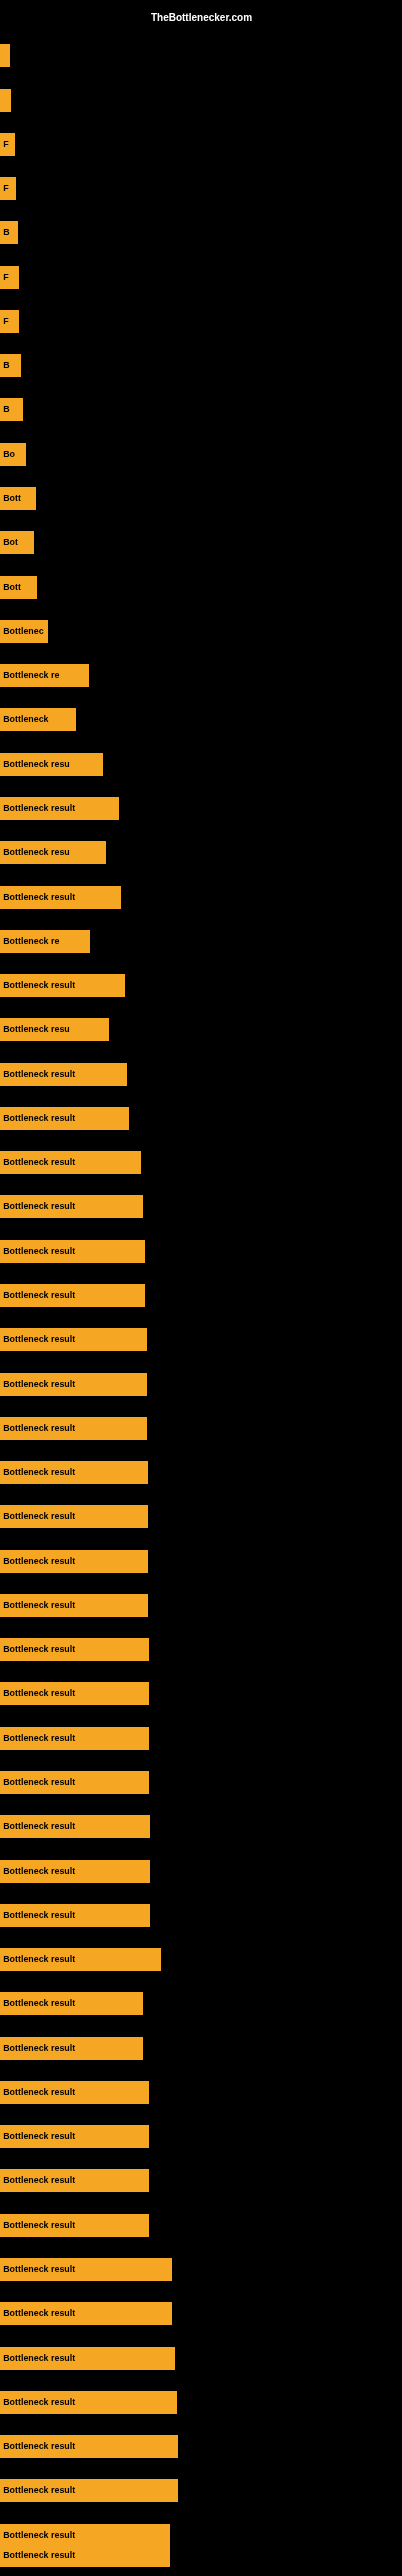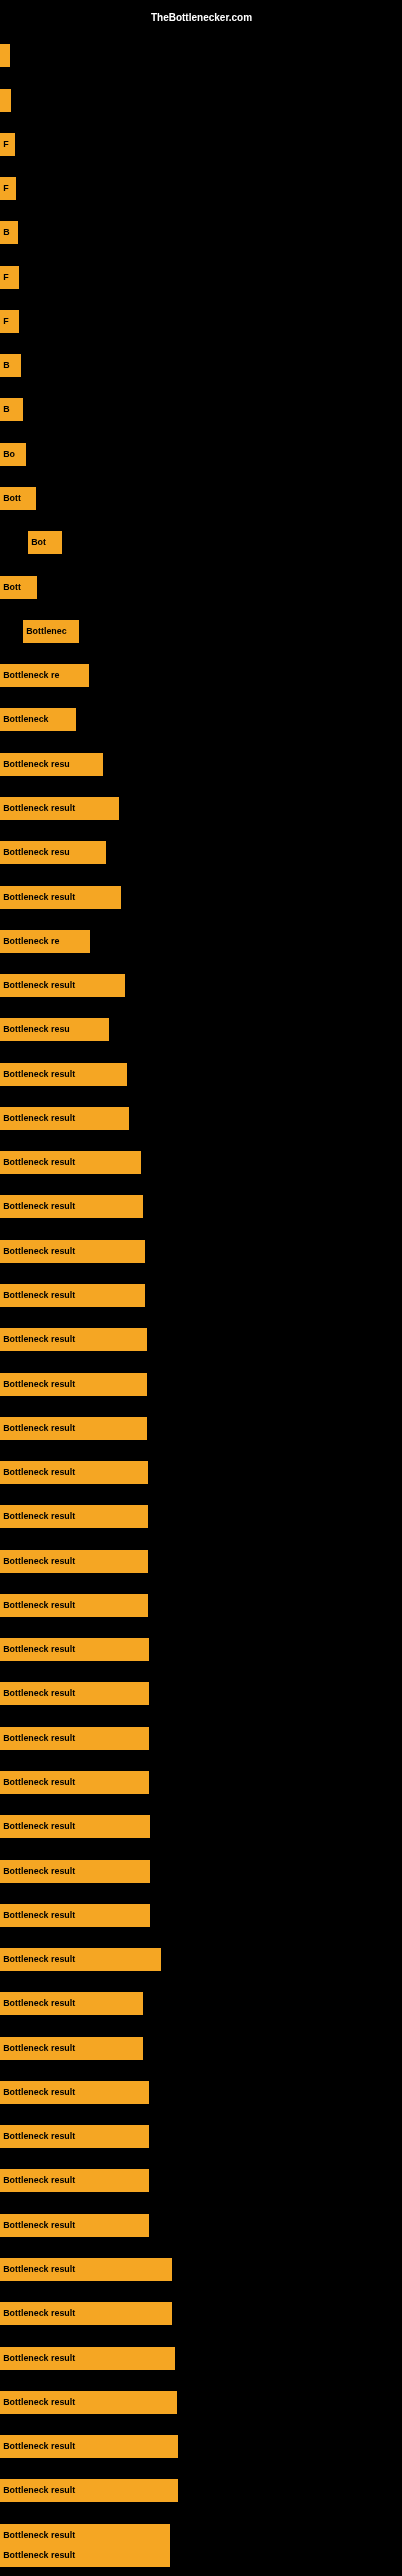--- a/index.html
+++ b/index.html
@@ -107,31 +107,31 @@
       <div class="bar" style="width: 26px;">
         <span class="bar-label">Bo</span>
       </div>
     </div>
     <div class="bar-container" style="top: 487px;">
       <div class="bar" style="width: 36px;">
         <span class="bar-label">Bott</span>
       </div>
     </div>
     <div class="bar-container" style="top: 531px;">
-      <div class="bar" style="width: 34px; margin-left: 28px;">
+      <div class="bar" style="width: 34px;">
         <span class="bar-label">Bot</span>
       </div>
     </div>
     <div class="bar-container" style="top: 576px;">
       <div class="bar" style="width: 37px;">
         <span class="bar-label">Bott</span>
       </div>
     </div>
     <div class="bar-container" style="top: 620px;">
-      <div class="bar" style="width: 56px; margin-left: 23px;">
+      <div class="bar" style="width: 48px;">
         <span class="bar-label">Bottlenec</span>
       </div>
     </div>
     <div class="bar-container" style="top: 664px;">
       <div class="bar" style="width: 89px;">
         <span class="bar-label">Bottleneck re</span>
       </div>
     </div>
     <div class="bar-container" style="top: 708px;">
       <div class="bar" style="width: 76px;">

